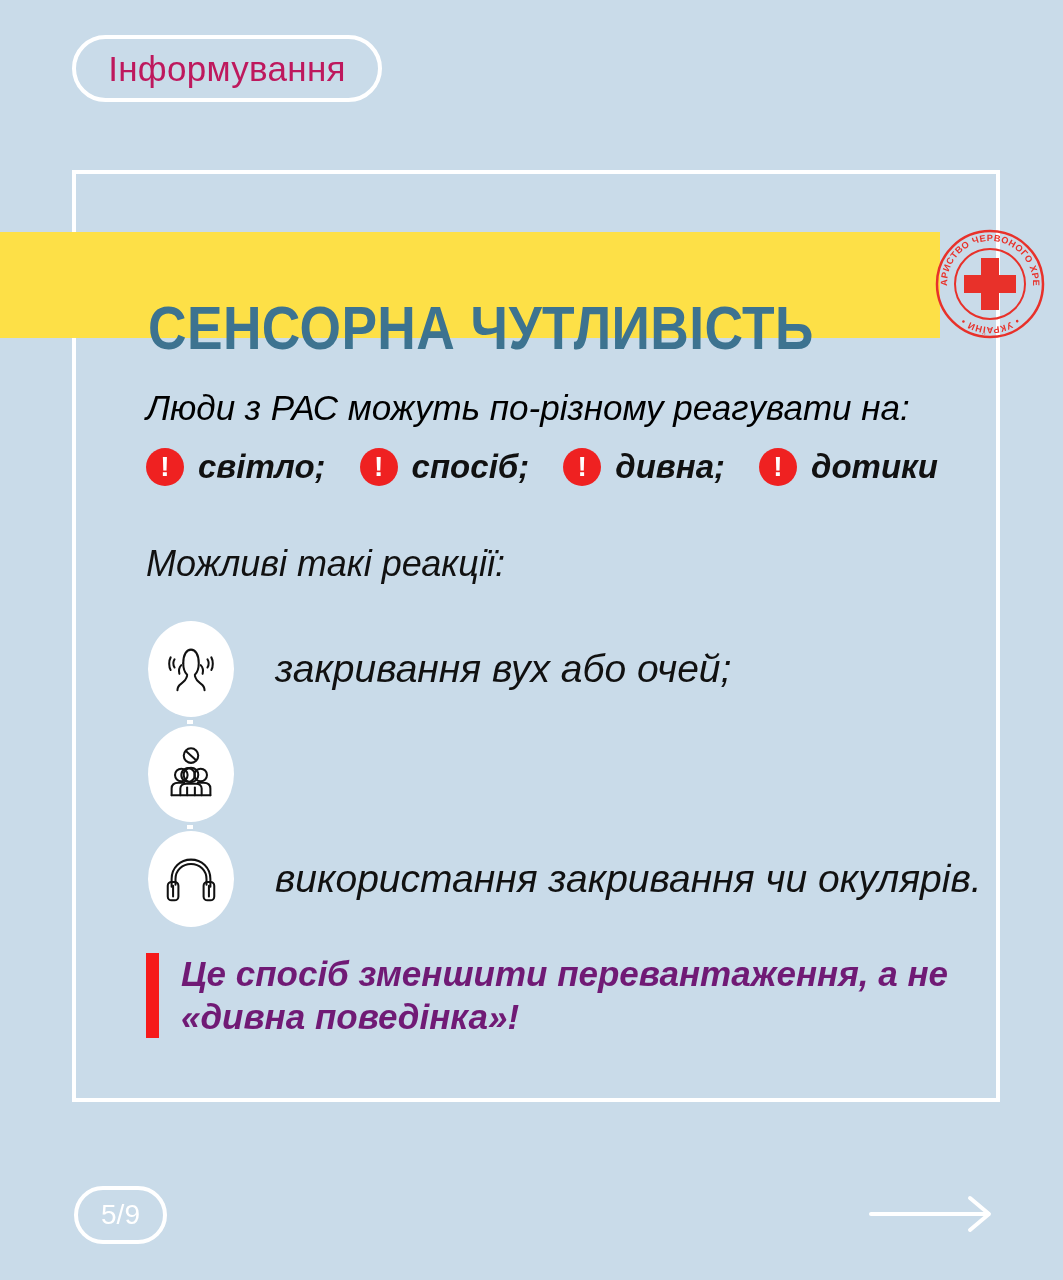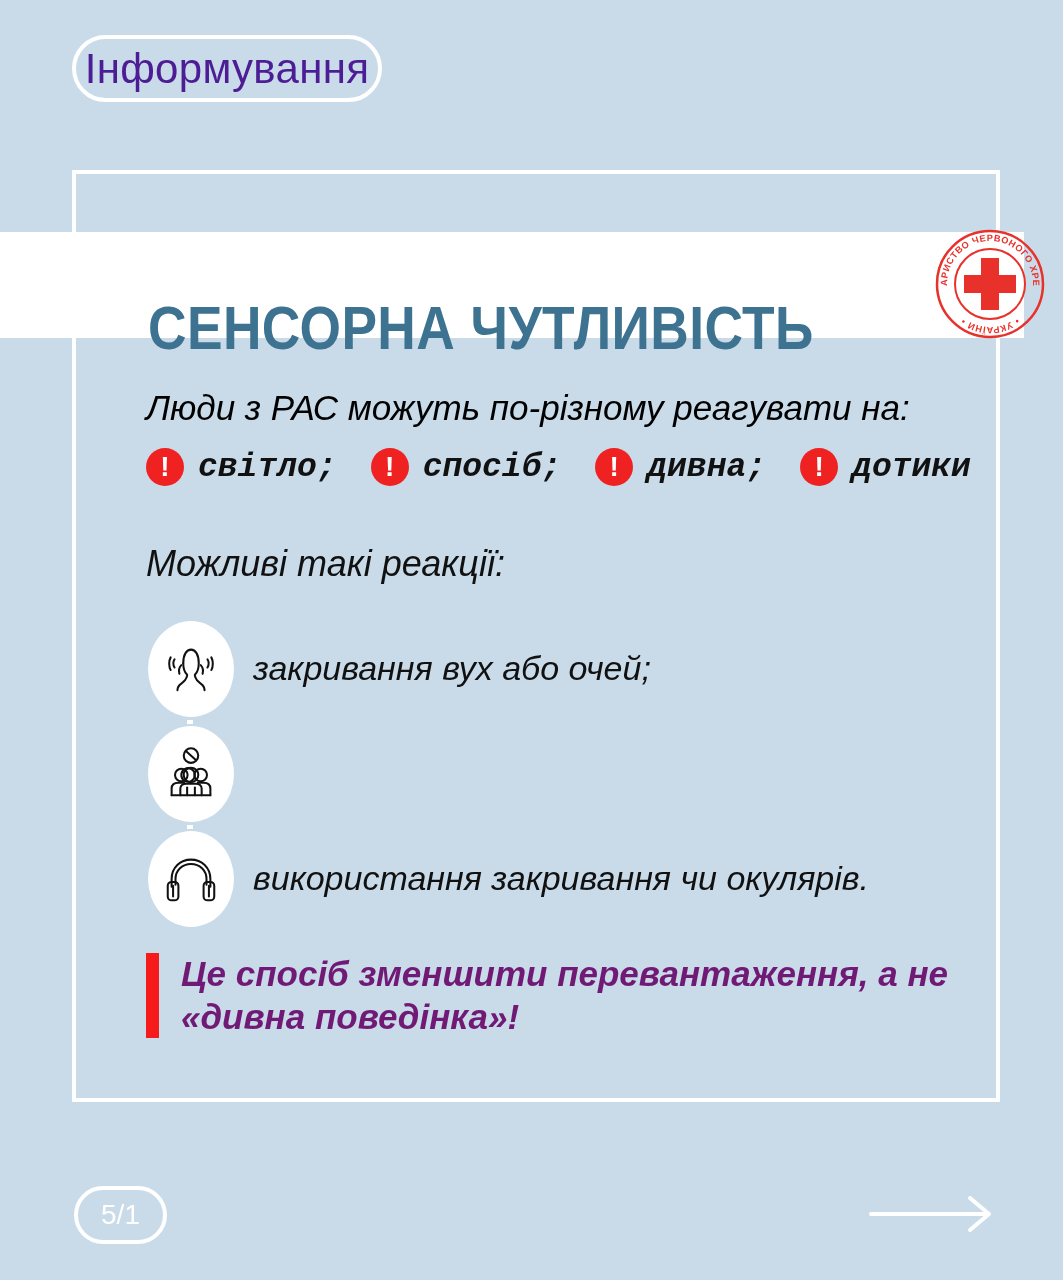--- a/index.html
+++ b/index.html
@@ -23,22 +23,22 @@
     width: 310px;
     height: 67px;
     border: 4px solid #ffffff;
     border-radius: 34px;
     box-sizing: border-box;
     display: flex;
     align-items: center;
     justify-content: center;
   }
   .category-pill-label {
-    color: #4c1d95;
-    font-size: 42px;
+    color: #be185d;
+    font-size: 35px;
     letter-spacing: 0.3px;
     font-family: "Liberation Sans", sans-serif;
     white-space: nowrap;
   }
 
   
   .panel-frame {
     position: absolute;
     left: 72px;
     top: 170px;
@@ -46,23 +46,23 @@
     height: 932px;
     border: 4px solid #ffffff;
     box-sizing: border-box;
   }
 
   
   .title-band {
     position: absolute;
     left: 0;
     top: 232px;
-    width: 1024px;
+    width: 940px;
     height: 106px;
-    background: #ffffff;
+    background: #fde047;
     display: flex;
     align-items: center;
   }
   .title-text {
     position: absolute;
     left: 148px;
     top: 50%;
     transform: translateY(-50%);
     color: #3d7390;
     font-size: 62px;
@@ -130,21 +130,21 @@
     flex: none;
     line-height: 1;
     font-family: "Liberation Sans", sans-serif;
   }
   .trigger-label {
     margin-left: 14px;
     font-size: 33px;
     font-weight: bold;
     font-style: italic;
     color: #111111;
-    font-family: Liberation Mono, monospace;
+    font-family: Liberation Sans, sans-serif;
   }
 
   .reactions-lead {
     position: absolute;
     left: 146px;
     top: 205px;
     font-size: 36px;
     font-style: italic;
     color: #111111;
     font-family: "Liberation Sans Narrow", "Liberation Sans", sans-serif;
@@ -181,22 +181,22 @@
     left: 39px;
     width: 6px;
     height: 22px;
     top: 95px;
     z-index: 1;
     background-image: linear-gradient(#ffffff 50%, rgba(255,255,255,0) 0%);
     background-size: 6px 9px;
     background-repeat: repeat-y;
   }
   .reaction-label {
-    margin-left: 19px;
-    font-size: 34px;
+    margin-left: 41px;
+    font-size: 39px;
     font-style: italic;
     color: #111111;
     font-family: "Liberation Sans Narrow", "Liberation Sans", sans-serif;
     white-space: nowrap;
   }
 
   
   .callout {
     position: absolute;
     left: 146px;
@@ -372,21 +372,21 @@
   </div>
 
   <div class="callout">
     <div class="callout-bar"></div>
     <div class="callout-text">Це спосіб зменшити перевантаження, а не «дивна поведінка»!</div>
   </div>
 
 </div>
 
 <div class="page-badge">
-  <span class="page-badge-label">5/1</span>
+  <span class="page-badge-label">5/9</span>
 </div>
 
 <div class="next-arrow">
   <svg viewBox="0 0 130 44" width="130" height="44" aria-hidden="true">
     <g fill="none" stroke="#ffffff" stroke-width="4" stroke-linecap="round" stroke-linejoin="round">
       <line x1="4" y1="22" x2="120" y2="22"></line>
       <polyline points="103,6 122,22 103,38"></polyline>
     </g>
   </svg>
 </div>

